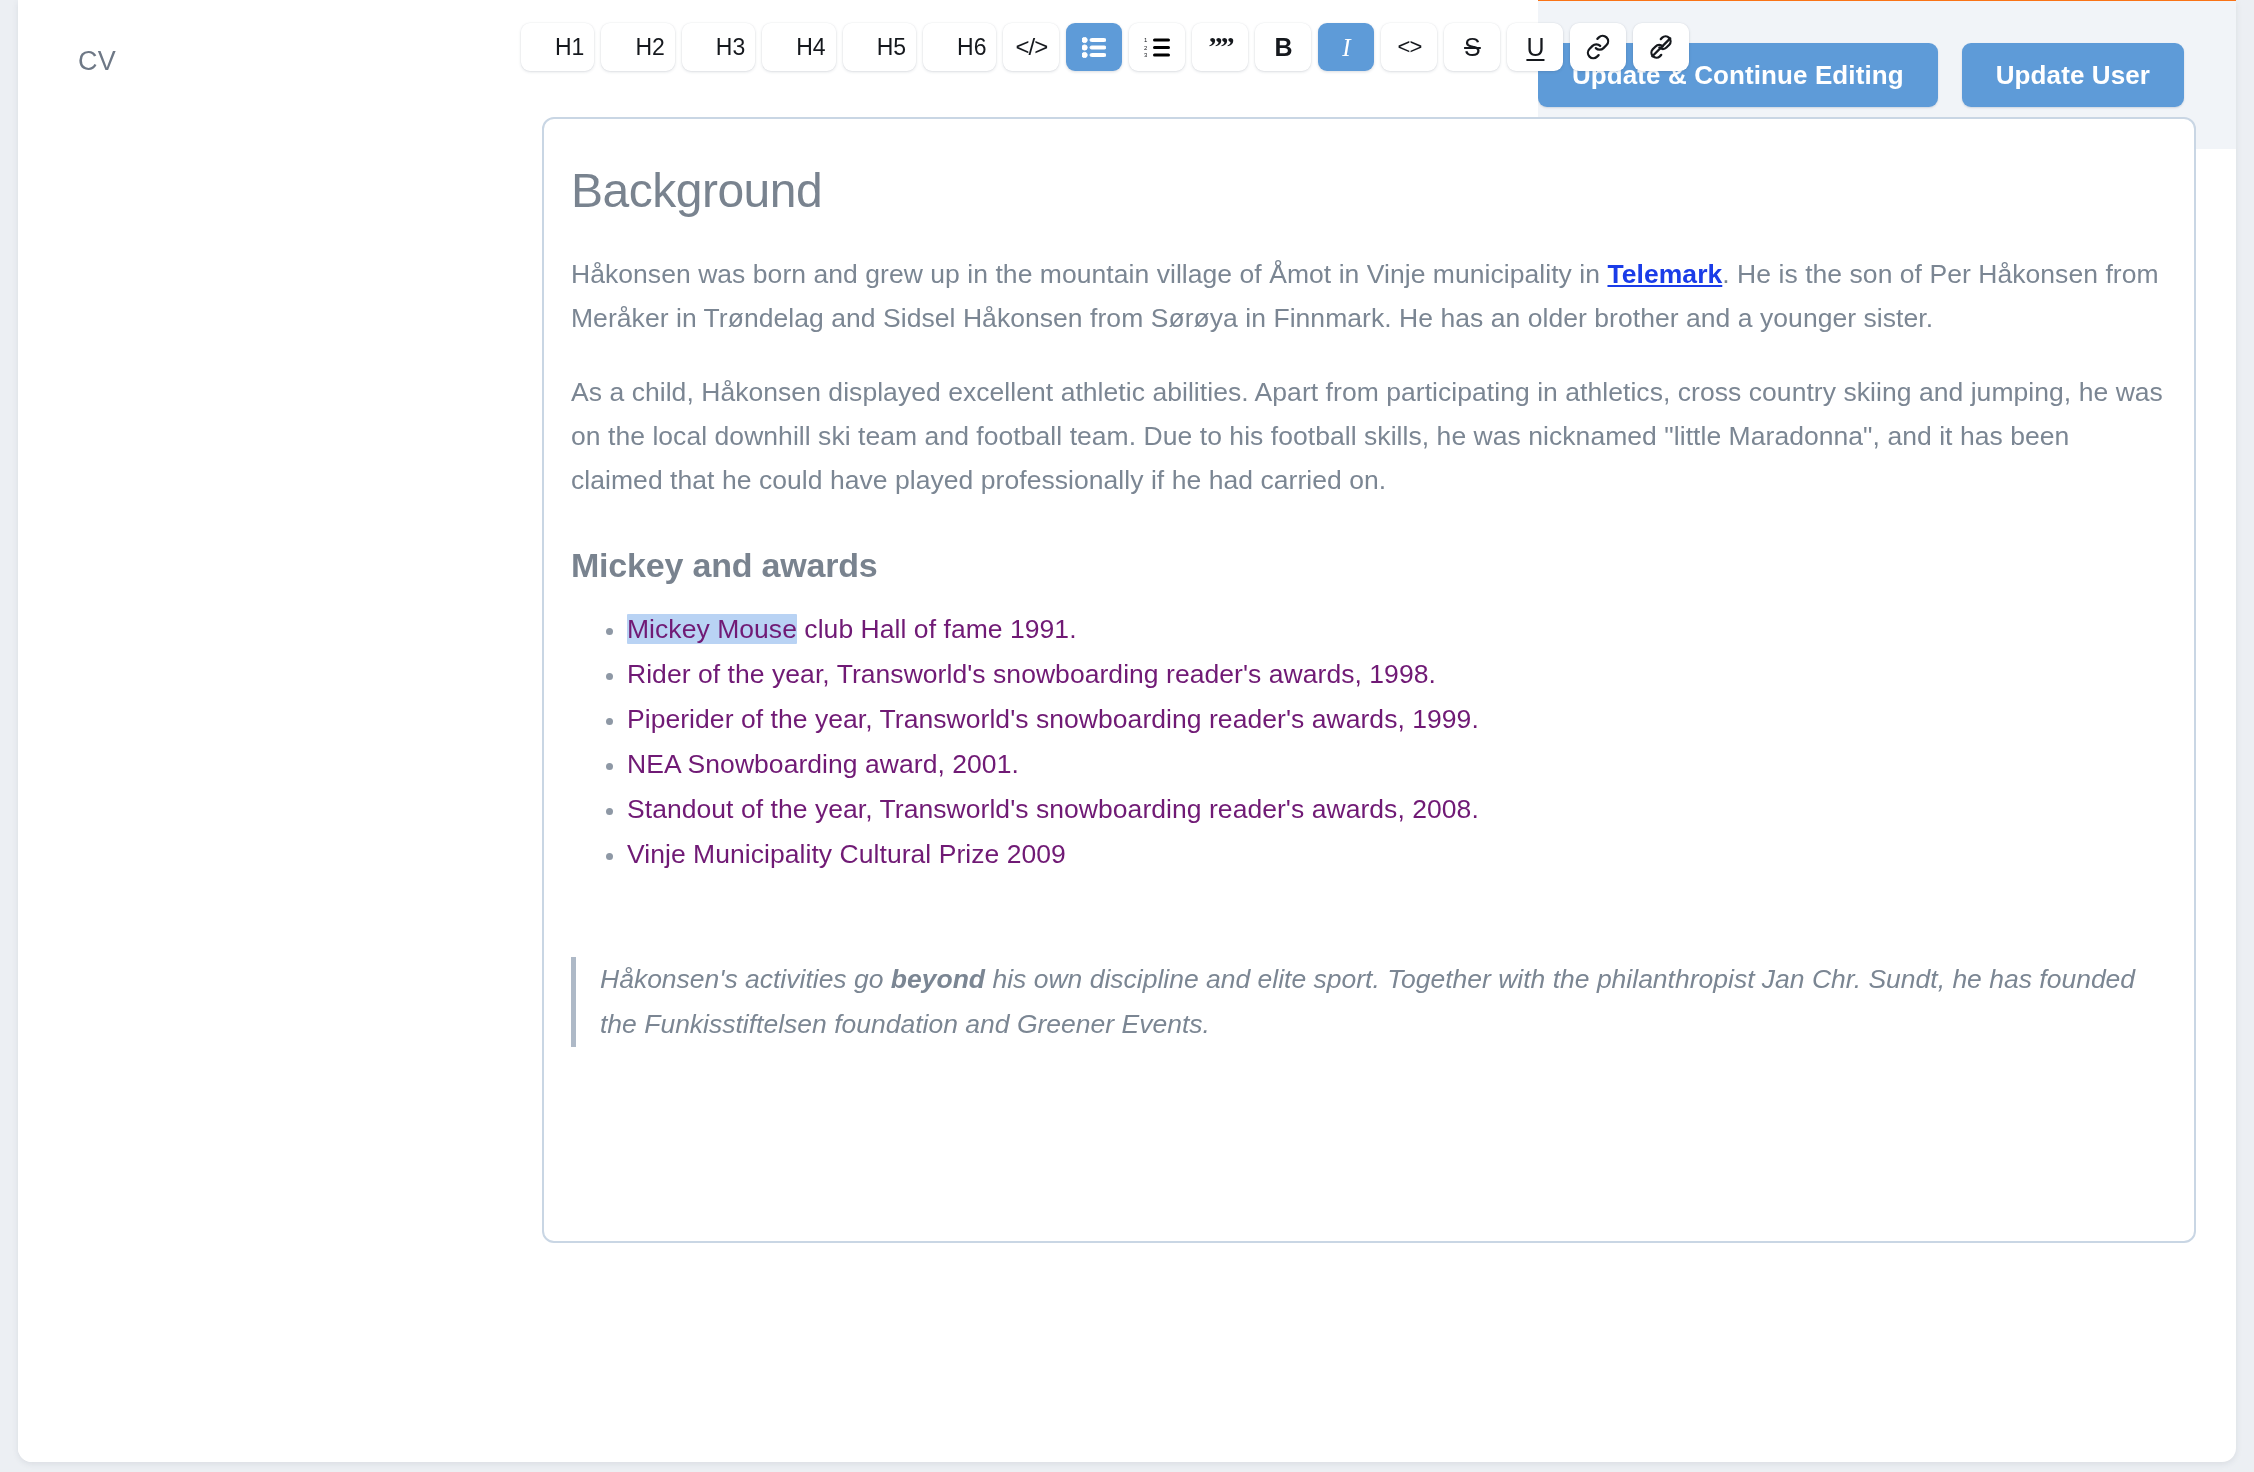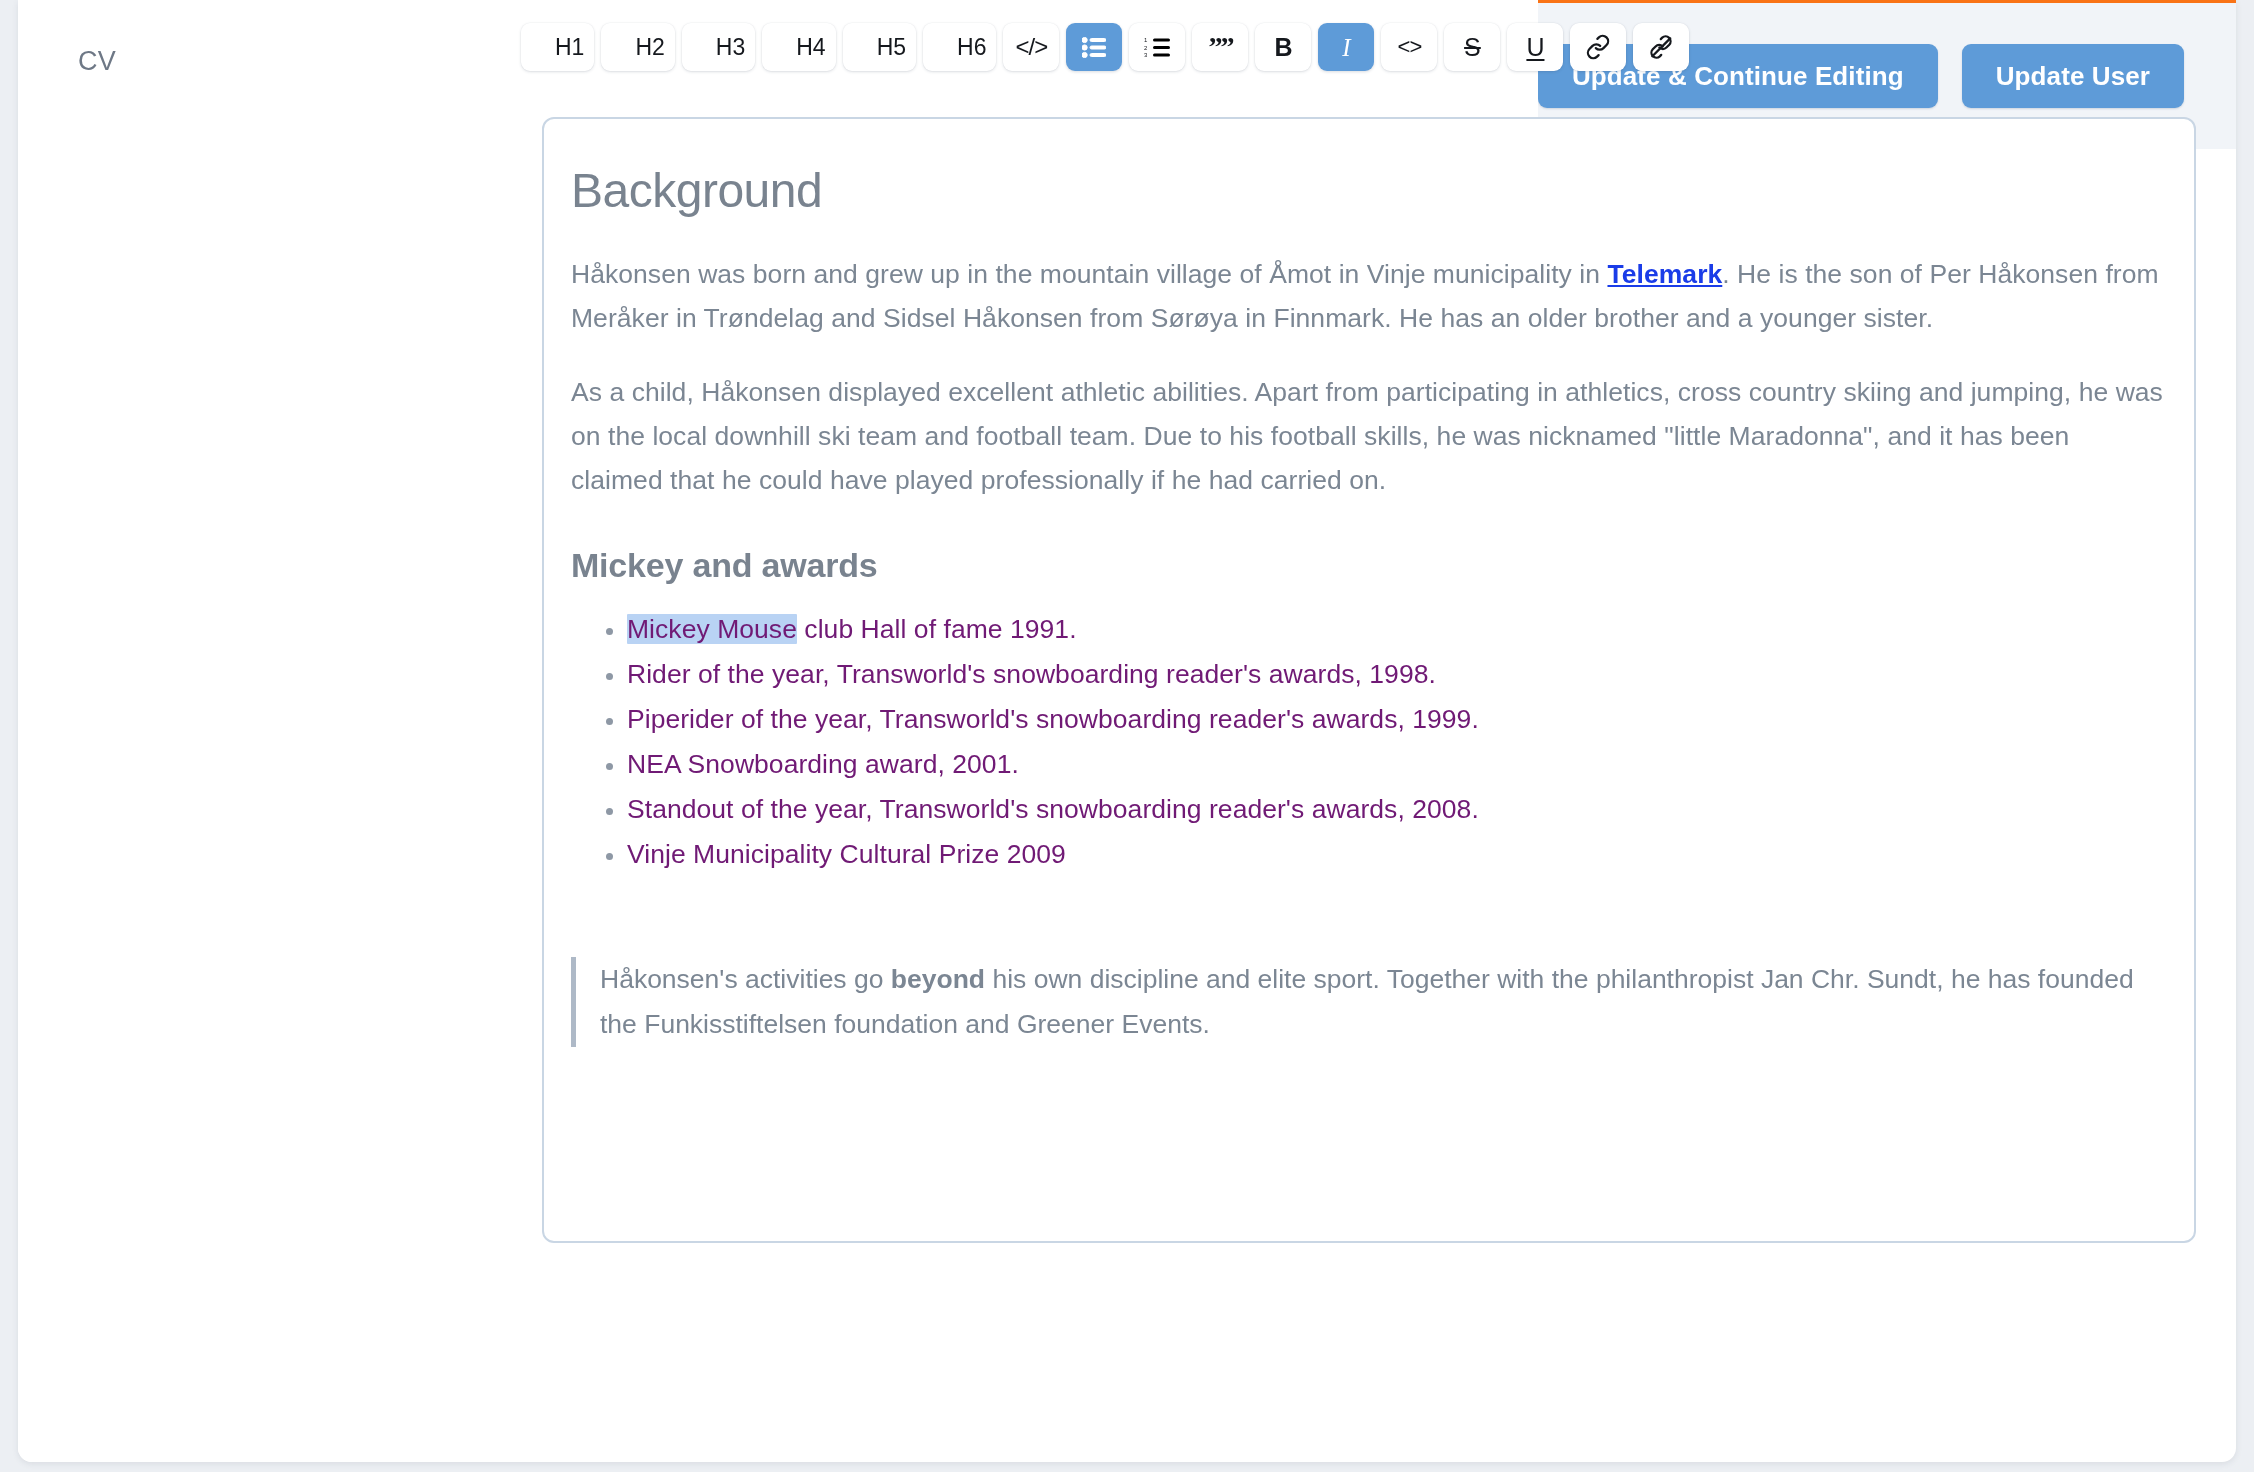--- a/index.html
+++ b/index.html
@@ -164,33 +164,34 @@
 
   .sel-highlight {
     background: #b9d3f4;
     border-radius: 1px;
   }
 
   .doc blockquote {
     margin: 80px 0 8px 0;
     padding-left: 24px;
     border-left: 5px solid #aeb9c7;
+    font-style: italic;
     font-size: 26.5px;
     line-height: 45px;
     color: #7b8693;
   }
 
   .doc blockquote b { font-weight: 700; }
 
   
   .footer-bar {
     flex: 0 0 auto;
     height: 149px;
     background: #f1f4f8;
-    border-top: 3px solid #f97316;
+    border-top: 1px solid #f97316;
     display: flex;
     align-items: center;
     justify-content: center;
     padding-right: 52px;
     gap: 24px;
   }
 
   .action-btn {
     background: #5e9bd8;
     color: #ffffff;

